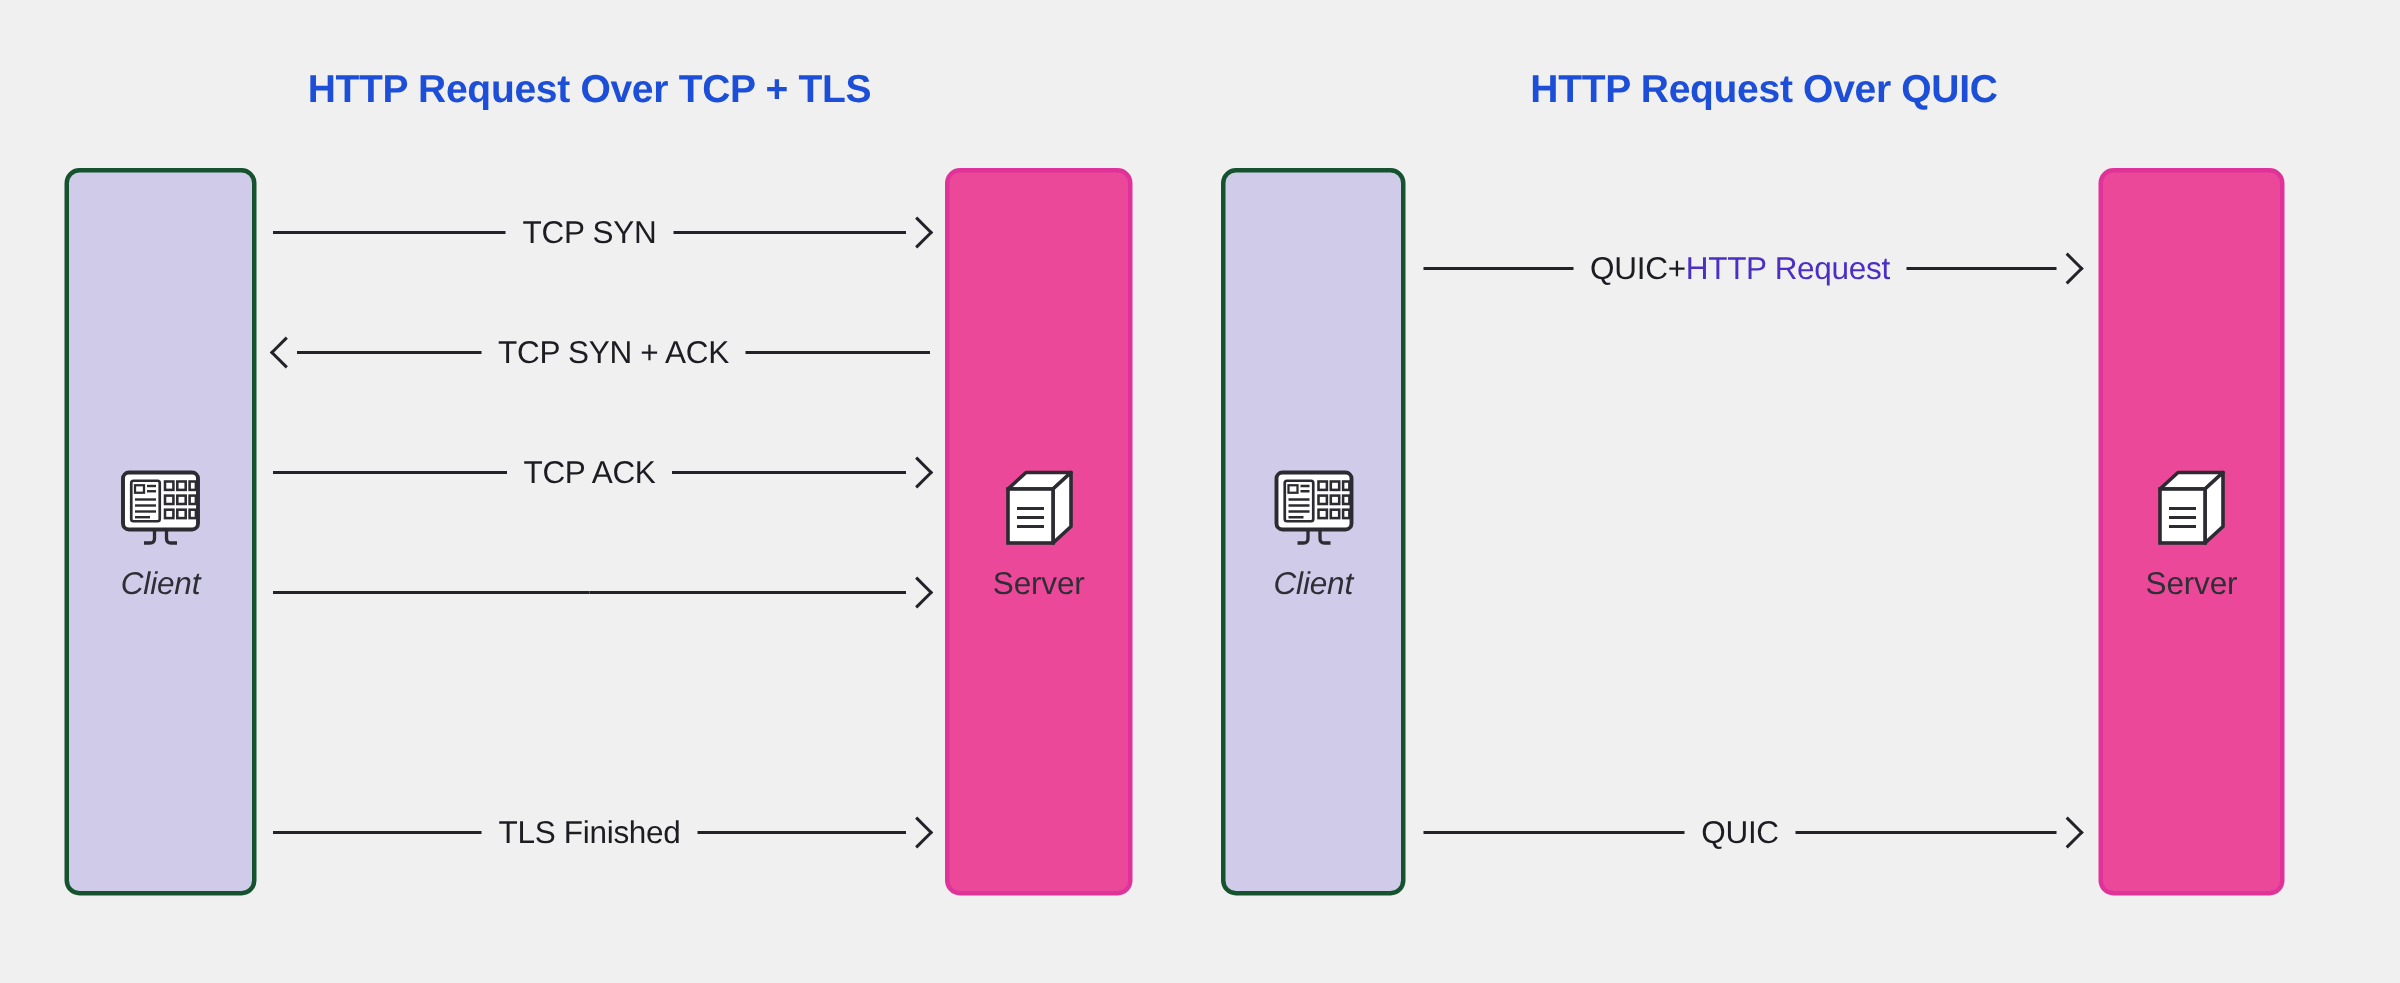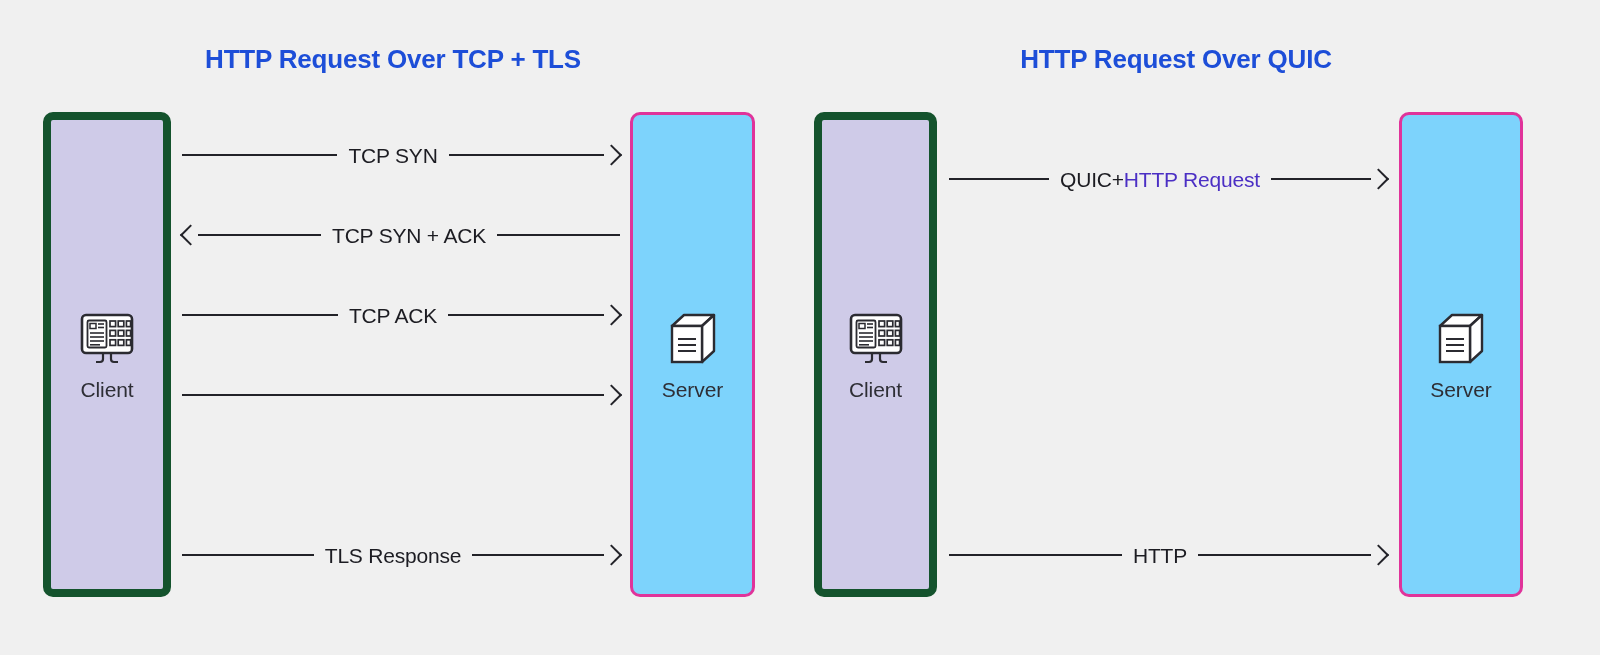--- a/index.html
+++ b/index.html
@@ -38,24 +38,25 @@
     position: absolute;
     box-sizing: border-box;
     border-radius: 10px;
     display: flex;
     flex-direction: column;
     align-items: center;
     justify-content: center;
   }
   .lifeline.client {
     background: #cfcbe8;
-    border: 8px solid #14532d;
+    border: 3px solid #14532d;
+    font-style: italic;
   }
   .lifeline.server {
-    background: #7dd3fc;
+    background: #ec4899;
     border: 3px solid #e0339a;
   }
   .node-label {
     font-size: 21px;
     color: #2e2e35;
     margin-top: 8px;
     letter-spacing: -0.1px;
   }
   .node-icon {
     display: block;
@@ -208,21 +209,21 @@
 
   <div class="msg left-side" style="top:395px;">
     <span class="seg"></span>
     <span class="seg"></span>
     <span class="arrowhead right"></span>
   </div>
 
 
   <div class="msg left-side" style="top:555px;">
     <span class="seg"></span>
-    <span class="label"><span>TLS Response</span><span class="http"></span></span>
+    <span class="label"><span>TLS Finished</span><span class="http"></span></span>
     <span class="seg"></span>
     <span class="arrowhead right"></span>
   </div>
 
   <div class="lifeline client" id="client-right">
     <span class="node-icon">
       <svg width="62" height="62" viewBox="0 0 62 62">
         <rect x="6" y="7" width="50" height="38" rx="4" ry="4" fill="#ffffff" stroke="#2b2b31" stroke-width="2.6"></rect>
         <rect x="11.5" y="12.5" width="19" height="27" rx="1.5" ry="1.5" fill="#ffffff" stroke="#2b2b31" stroke-width="1.8"></rect>
         <rect x="14" y="15.5" width="6" height="5" fill="#ffffff" stroke="#2b2b31" stroke-width="1.5"></rect>
@@ -267,18 +268,18 @@
   <div class="msg right-side" style="top:155px;margin-top:24px;">
     <span class="seg"></span>
     <span class="label"><span>QUIC+</span><span class="http">HTTP Request</span></span>
     <span class="seg"></span>
     <span class="arrowhead right"></span>
   </div>
 
 
   <div class="msg right-side" style="top:555px;">
     <span class="seg"></span>
-    <span class="label"><span>HTTP</span><span class="http"></span></span>
+    <span class="label"><span>QUIC</span><span class="http"></span></span>
     <span class="seg"></span>
     <span class="arrowhead right"></span>
   </div>
 
 </div>
 
 </body></html>

